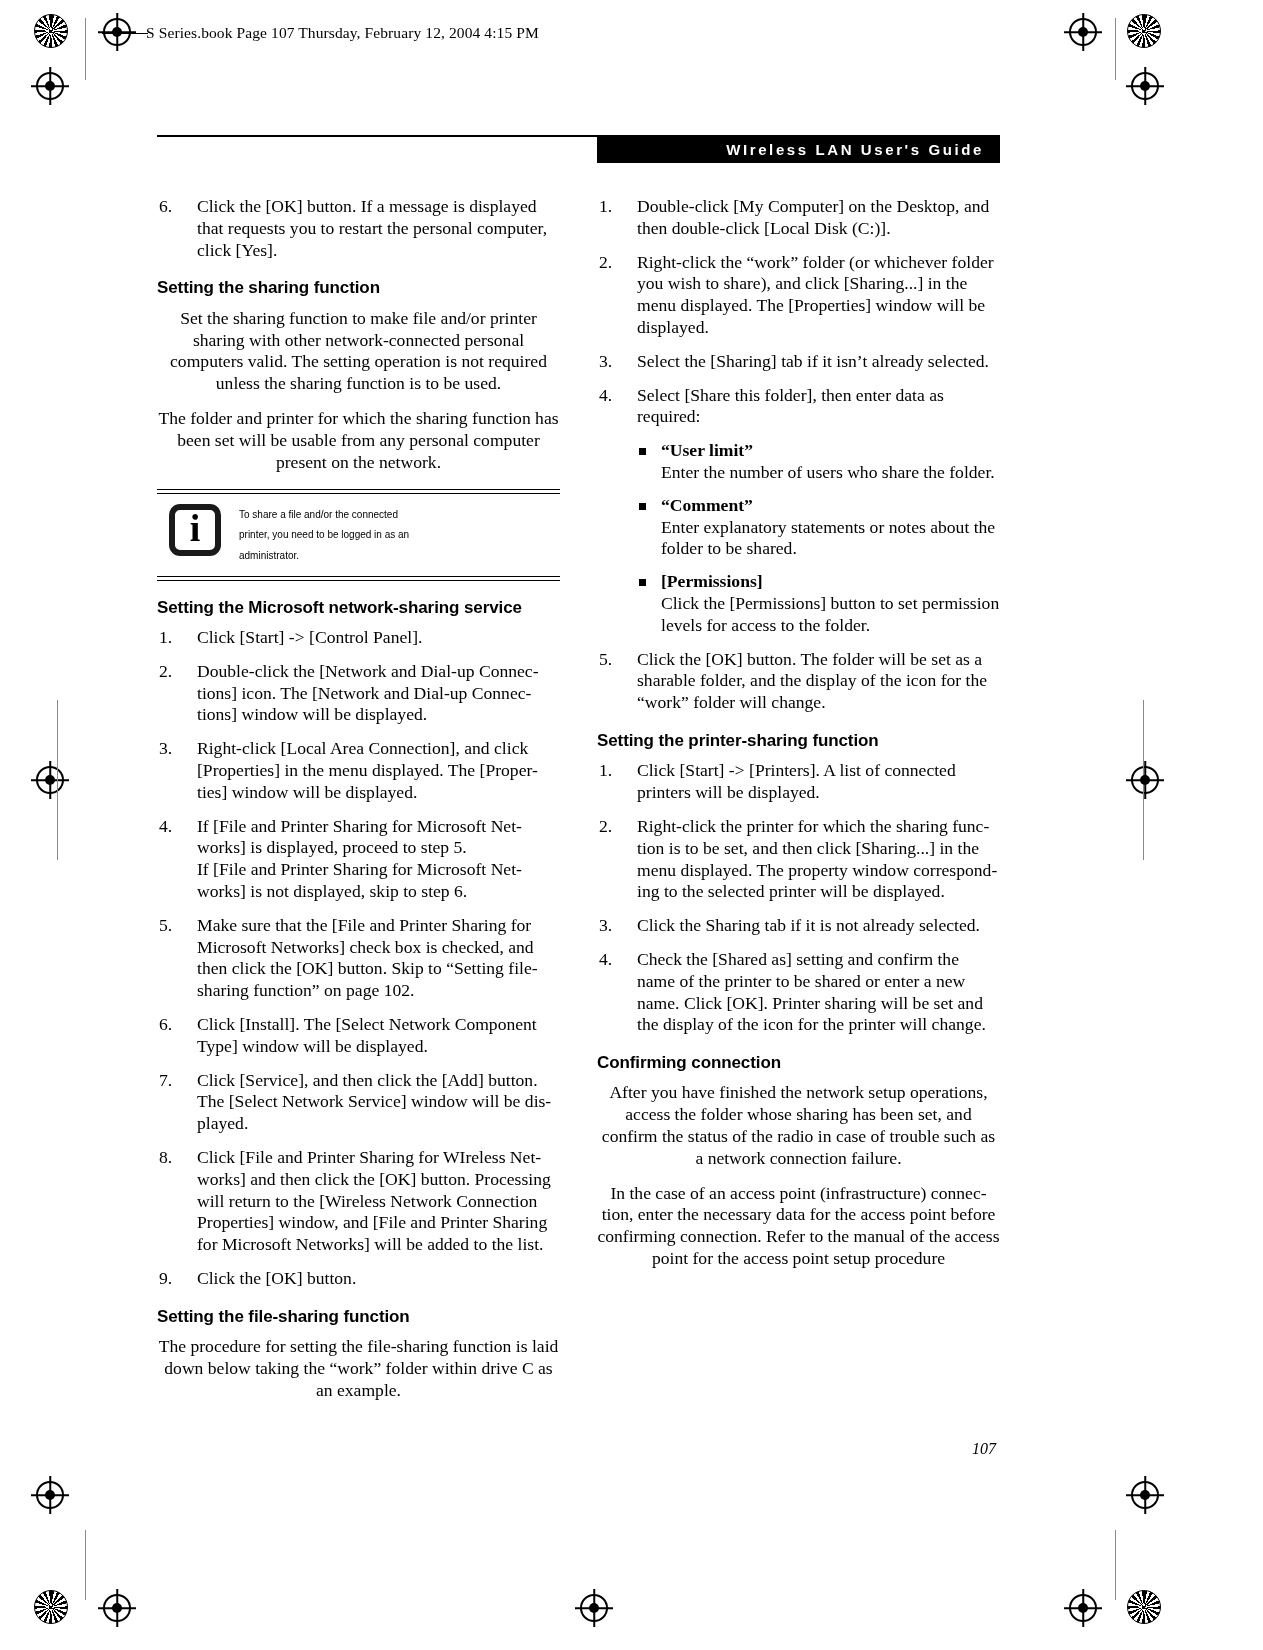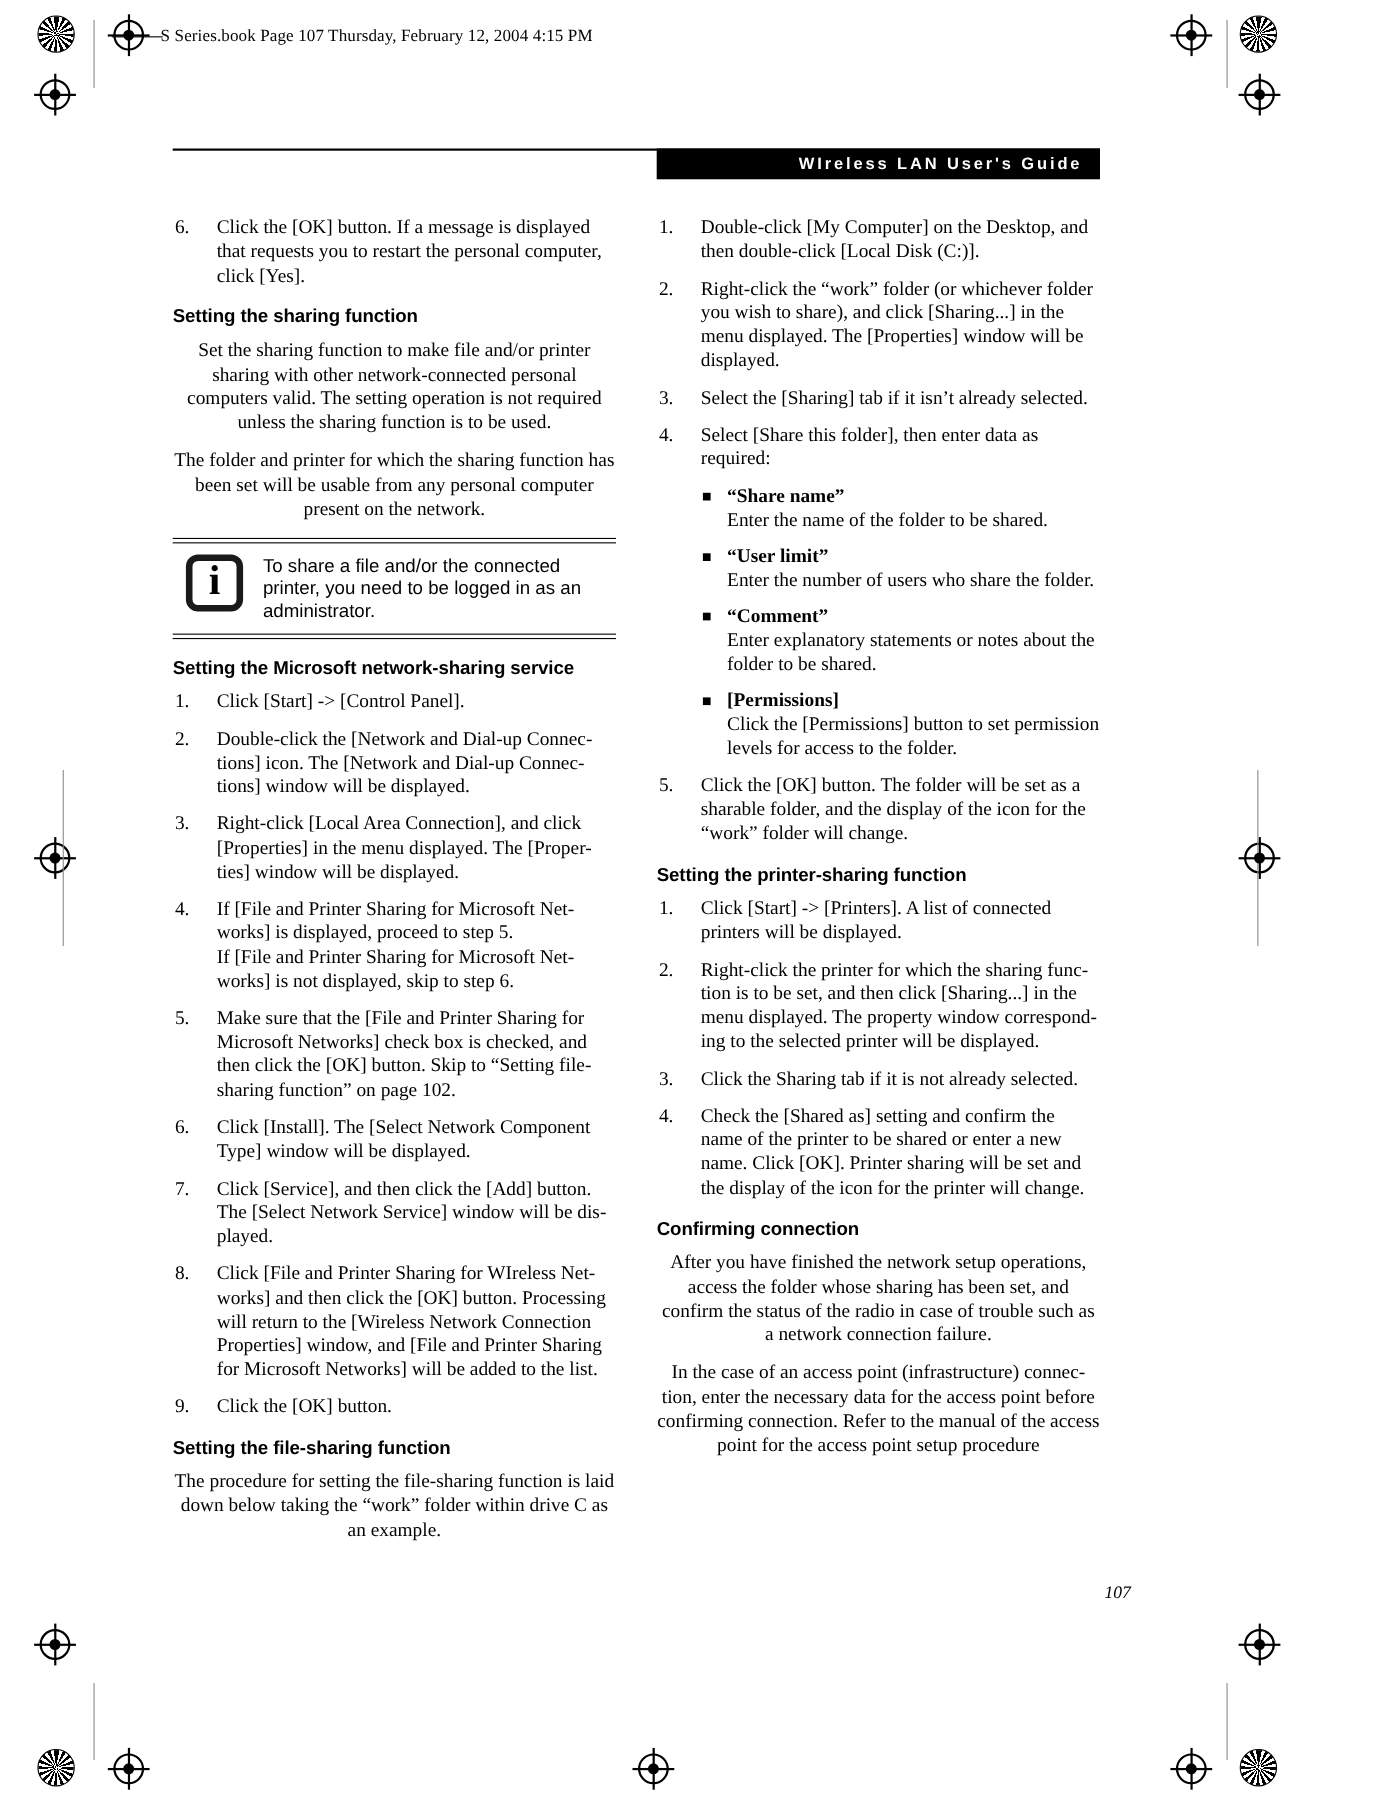--- a/index.html
+++ b/index.html
@@ -227,30 +227,30 @@
   }
   .note-icon .glyph {
     font-family: "Liberation Serif", serif;
     font-weight: bold;
     font-size: 38px;
     line-height: 1;
     margin-top: -3px;
   }
   .note-text {
     font-family: "Liberation Sans", sans-serif;
-    font-size: 17px;
+    font-size: 10px;
     line-height: 20.5px;
     padding-top: 1px;
   }
   .note-text .ln { display: block; }
 
   
   .pagenum {
     position: absolute;
-    left: 1004px;
+    left: 972px;
     top: 1440px;
     font-family: "Liberation Serif", serif;
     font-style: italic;
     font-size: 16px;
   }
 </style>
 </head>
 <body>
 
 <div class="star-mark" style="left:34px;  top:14px;"></div>
@@ -460,25 +460,20 @@
       <span class="txt">
         <span class="ln">Select [Share this folder], then enter data as</span>
         <span class="ln">required:</span>
       </span>
     </li>
   </ol>
 
   <ul class="bullets">
     <li>
       <span class="sq"></span>
-      <span class="blabel">“Share name”</span>
-      <span class="ln">Enter the name of the folder to be shared.</span>
-    </li>
-    <li>
-      <span class="sq"></span>
       <span class="blabel">“User limit”</span>
       <span class="ln">Enter the number of users who share the folder.</span>
     </li>
     <li>
       <span class="sq"></span>
       <span class="blabel">“Comment”</span>
       <span class="ln">Enter explanatory statements or notes about the</span>
       <span class="ln">folder to be shared.</span>
     </li>
     <li>

